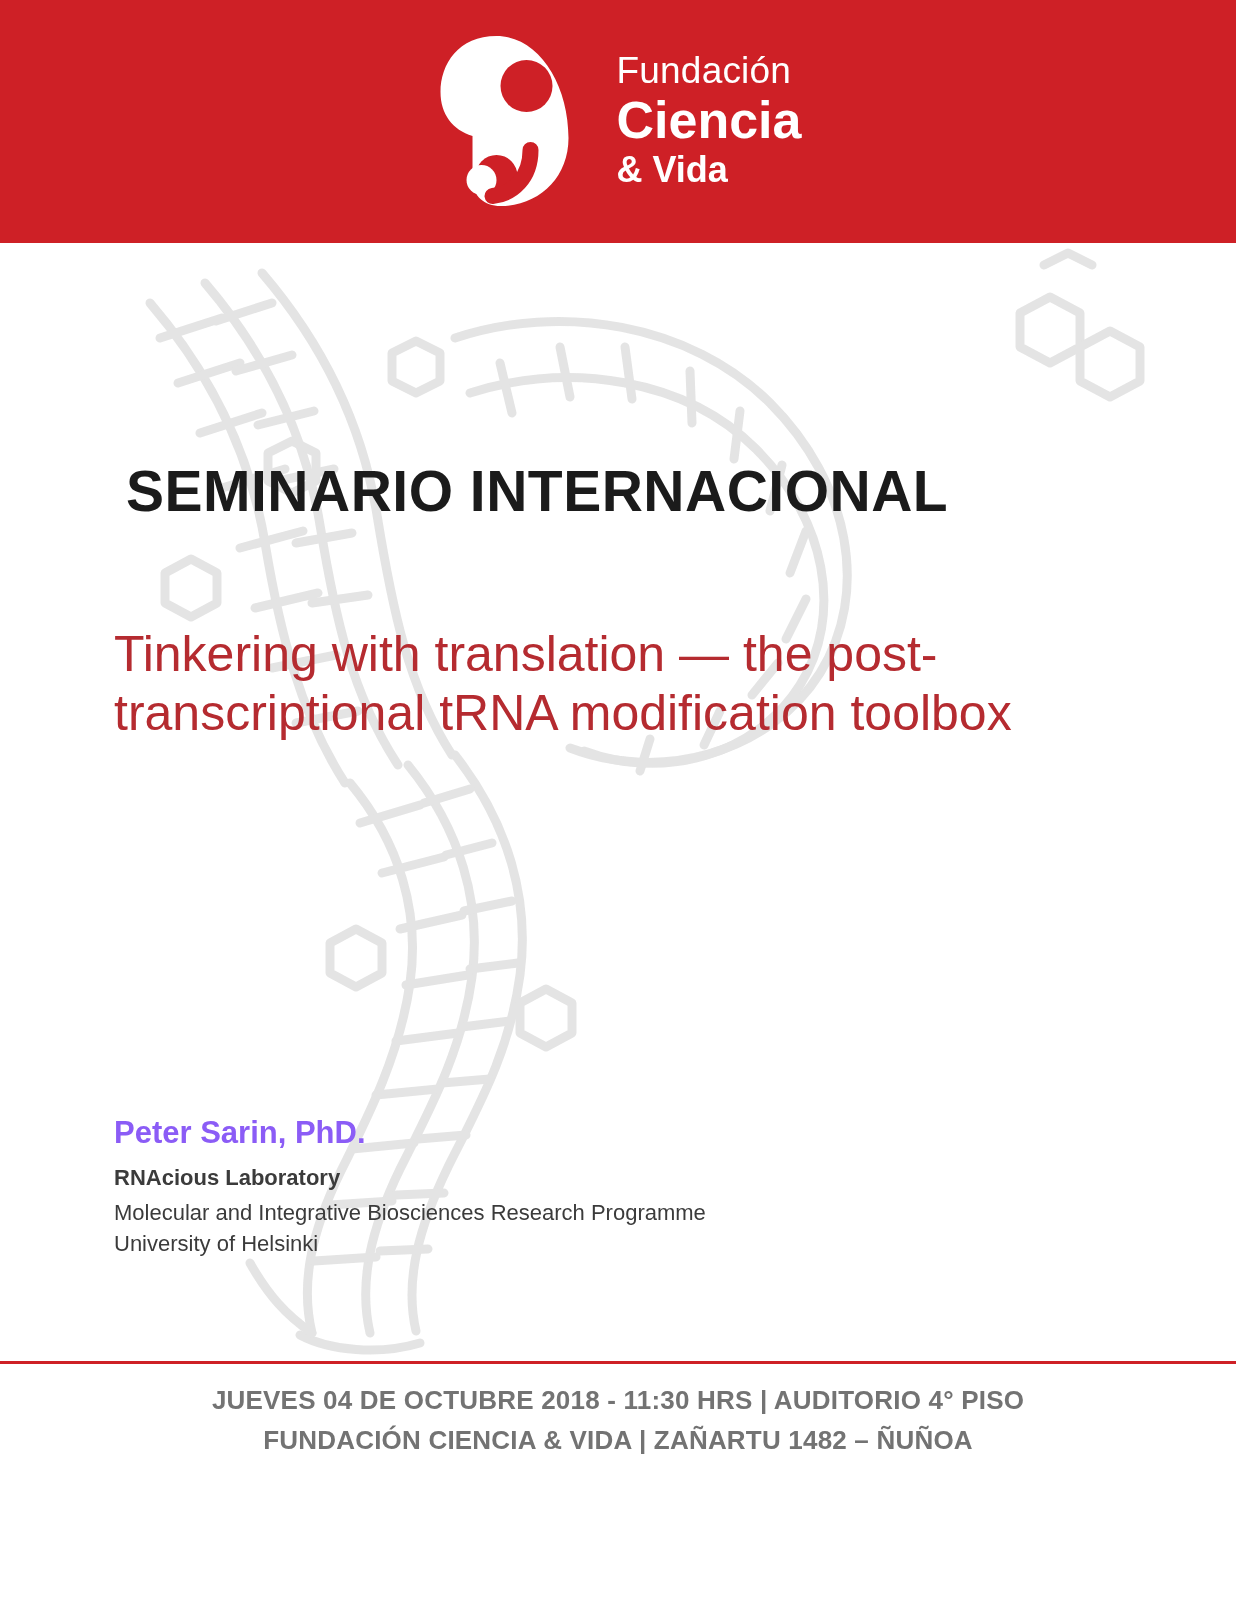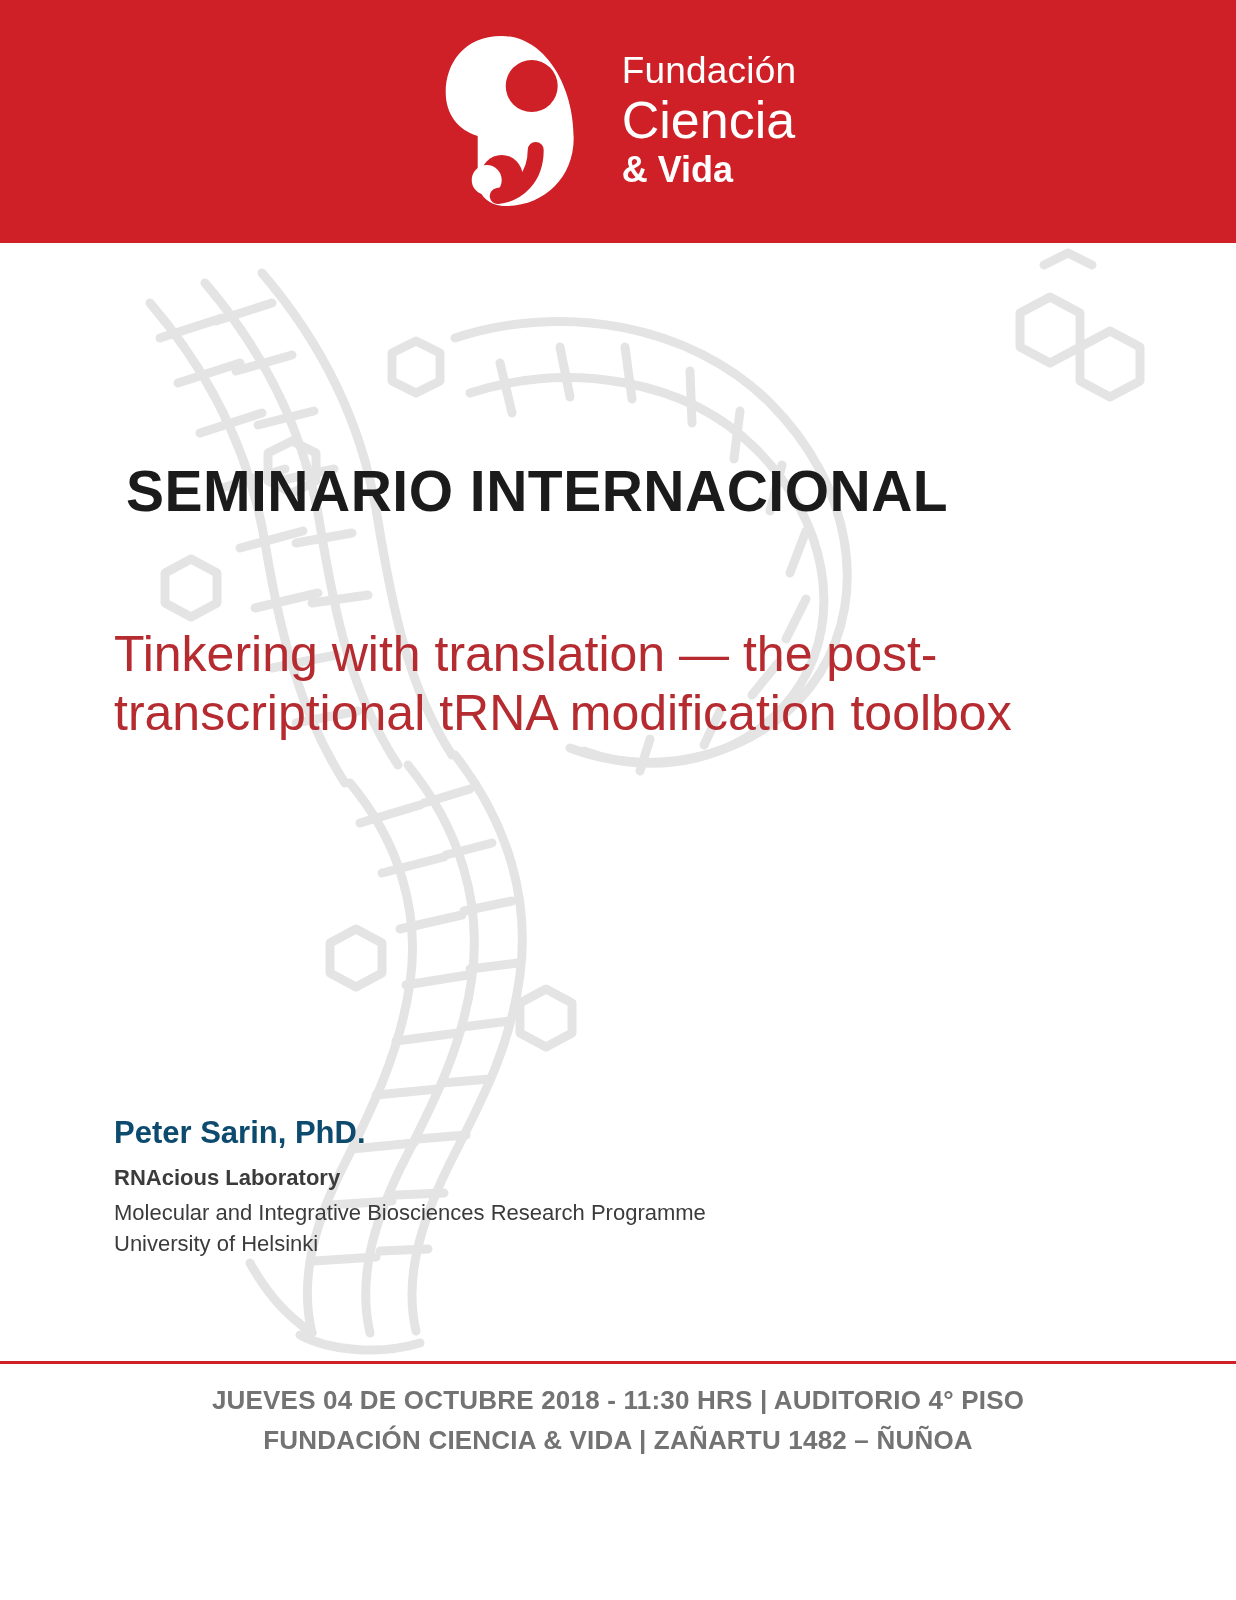--- a/index.html
+++ b/index.html
@@ -44,22 +44,23 @@
     color: #ffffff;
     line-height: 1.12;
   }
   .logo-text .l1 {
     font-size: 37px;
     font-weight: 400;
     letter-spacing: 0.2px;
   }
   .logo-text .l2 {
     font-size: 52px;
-    font-weight: 400;
+    font-weight: 700;
     letter-spacing: 0px;
+    text-align: right;
   }
   .logo-text .l3 {
     font-size: 36px;
     font-weight: 700;
   }
 
   
   .bg-art {
     position: absolute;
     left: 0;
@@ -100,21 +101,21 @@
   }
   .speaker-block {
     position: absolute;
     left: 114px;
     top: 872px;
     width: 900px;
   }
   .speaker-name {
     font-size: 31px;
     font-weight: 700;
-    color: #0c4a6e;
+    color: #8b5cf6;
     margin-bottom: 14px;
   }
   .speaker-lab {
     font-size: 22px;
     font-weight: 700;
     color: #3b3b3b;
     margin-bottom: 6px;
   }
   .speaker-line {
     font-size: 22px;

